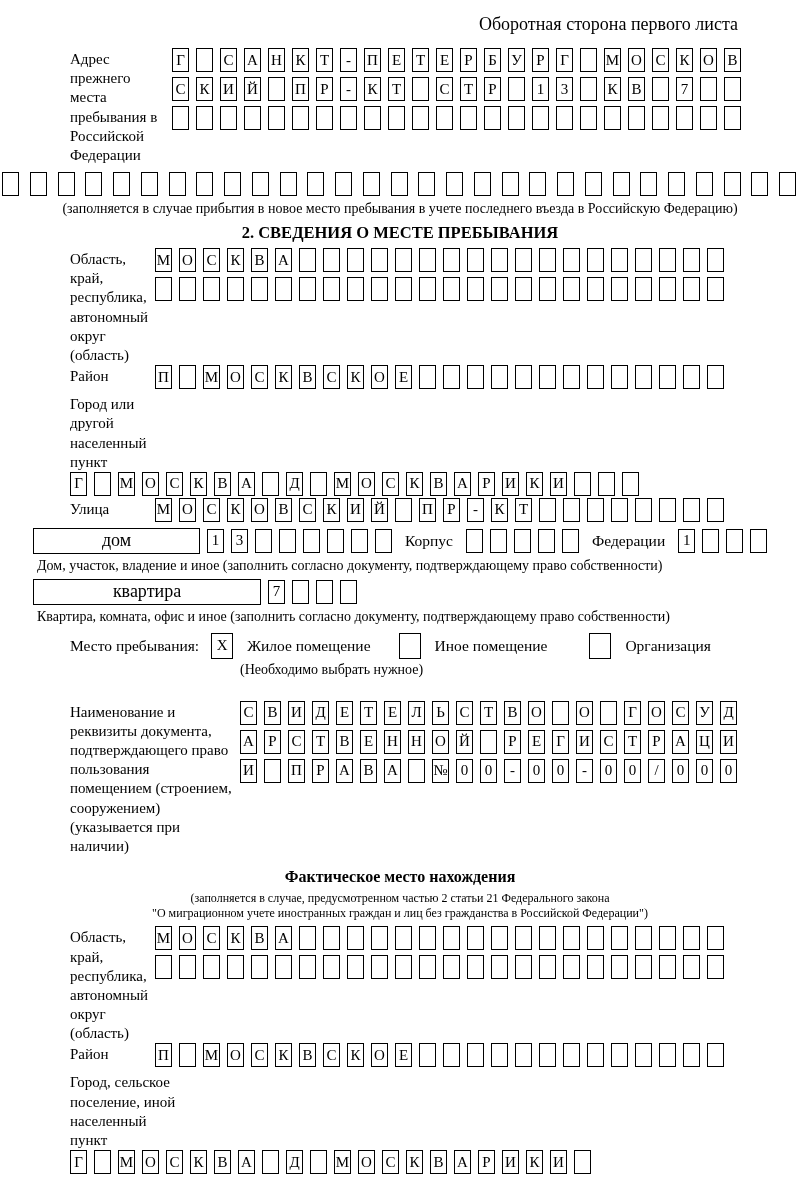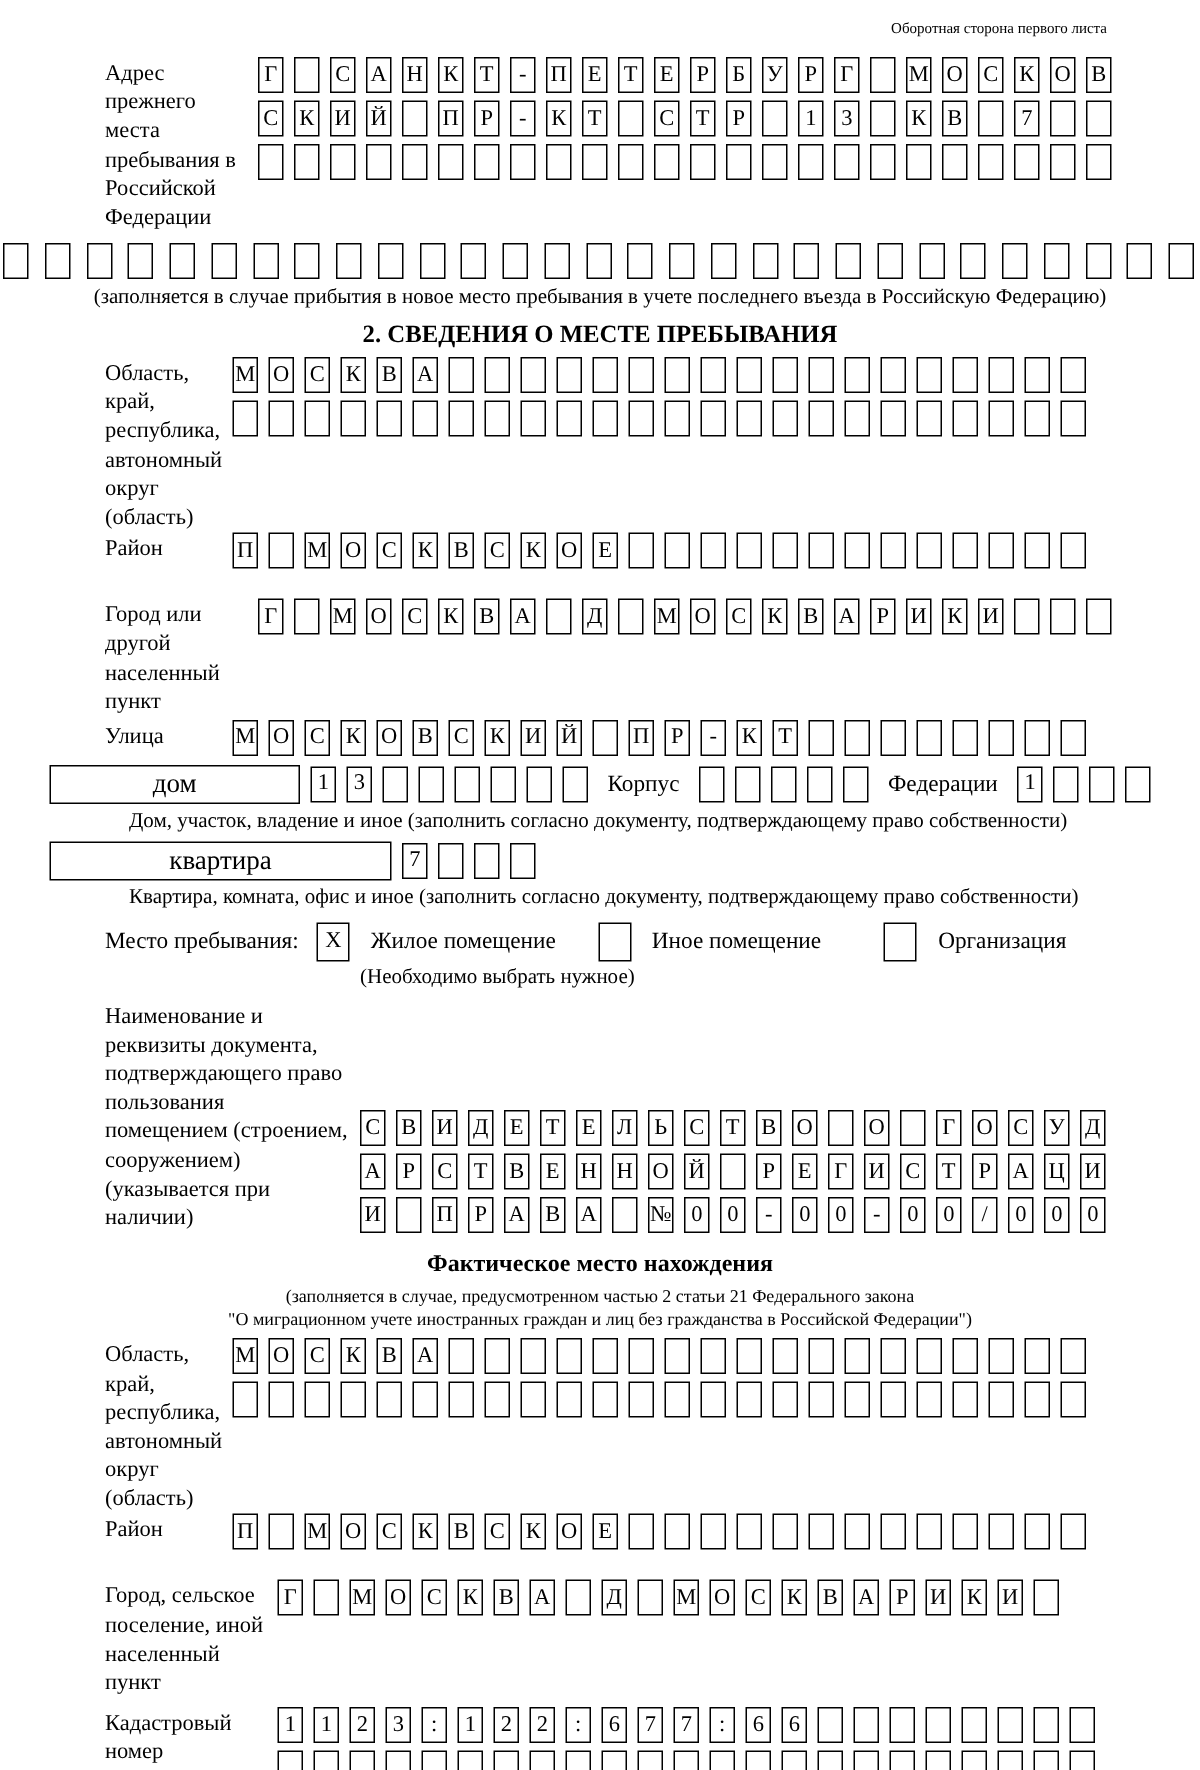--- a/index.html
+++ b/index.html
@@ -1,57 +1,57 @@
 <!DOCTYPE html>
 <html><head>
 <meta charset="utf-8">
 <style>
   html,body{margin:0;padding:0;background:#fff;}
   .sheet{
     width:800px;height:1180px;background:#fff;color:#000;
     font-family:"Liberation Serif","DejaVu Serif",serif;
     position:relative;overflow:hidden;box-sizing:border-box;
   }
-  .corner{padding-top:14px;padding-right:62px;text-align:right;font-size:10px;}
+  .corner{padding-top:14px;padding-right:62px;text-align:right;font-size:18px;}
   .field{display:flex;margin-left:70px;position:relative;align-items:flex-start;}
   .flabel{flex:0 0 auto;font-size:15px;line-height:1.28;padding-top:2px;padding-right:6px;box-sizing:border-box;}
   .w102{width:102px;}
   .w85{width:85px;}
   .w115{width:115px;}
   .w170{width:170px;}
   .rows{display:flex;flex-direction:column;gap:5px;}
   .cellrow{display:flex;gap:7px;}
   .cell{
     width:17px;height:24px;border:1.5px solid #000;flex:0 0 auto;
     display:flex;align-items:center;justify-content:center;
     font-size:15px;box-sizing:border-box;
   }
   .fullrow{margin-left:2px;margin-top:7px;width:794px;justify-content:space-between;gap:0;}
   .caption{font-size:14px;line-height:1.28;}
   .center{text-align:center;}
   .mt4{margin-top:4px;}
   .title{margin-top:5px;text-align:center;font-weight:bold;font-size:16.5px;}
   .h-region{min-height:70px;margin-top:5px;}
-  .h-city{min-height:44px;margin-top:20px;}
+  .h-city{min-height:44px;margin-top:4px;flex-direction:column;}
   .h-street{margin-top:2px;}
   .houserow{display:flex;align-items:center;margin-left:33px;margin-top:6px;gap:7px;}
   .widebox{height:26px;border:1.5px solid #000;display:flex;align-items:center;justify-content:center;font-size:18px;box-sizing:border-box;flex:0 0 auto;}
   .w-dom{width:167px;}
   .w-kv{width:228px;}
   .inline-label{font-size:15.5px;padding:0 6px;flex:0 0 auto;}
-  .cap-left{margin-left:86px;margin-top:3px;}
+  .cap-left{margin-left:37px;margin-top:3px;}
   .aptrow{display:flex;align-items:center;margin-left:33px;margin-top:4px;gap:7px;}
   .stayrow{display:flex;align-items:center;margin-left:70px;margin-top:7px;font-size:15.5px;}
   .checkbox{width:22px;height:26px;border:1.5px solid #000;display:flex;align-items:center;justify-content:center;font-size:15px;box-sizing:border-box;flex:0 0 auto;}
   .stay-main-label{margin-right:12px;}
   .opt-label{margin-left:14px;}
   .gap28{margin-left:28px;}
   .gap40{margin-left:42px;}
   .choose-note{margin-left:240px;margin-top:2px;}
-  .docfield{margin-top:6px;min-height:82px;align-items:flex-end;}
+  .docfield{margin-top:22px;min-height:82px;}
   .title2{margin-top:12px;text-align:center;font-weight:bold;font-size:16px;}
   .note-line{text-align:center;font-size:12px;line-height:1.26;font-family:Liberation Serif, serif;}
   .note1{margin-top:5px;}
   .h-cad{margin-top:6px;min-height:53px;}
 </style>
 </head>
 <body>
 
 <div class="sheet">
 

